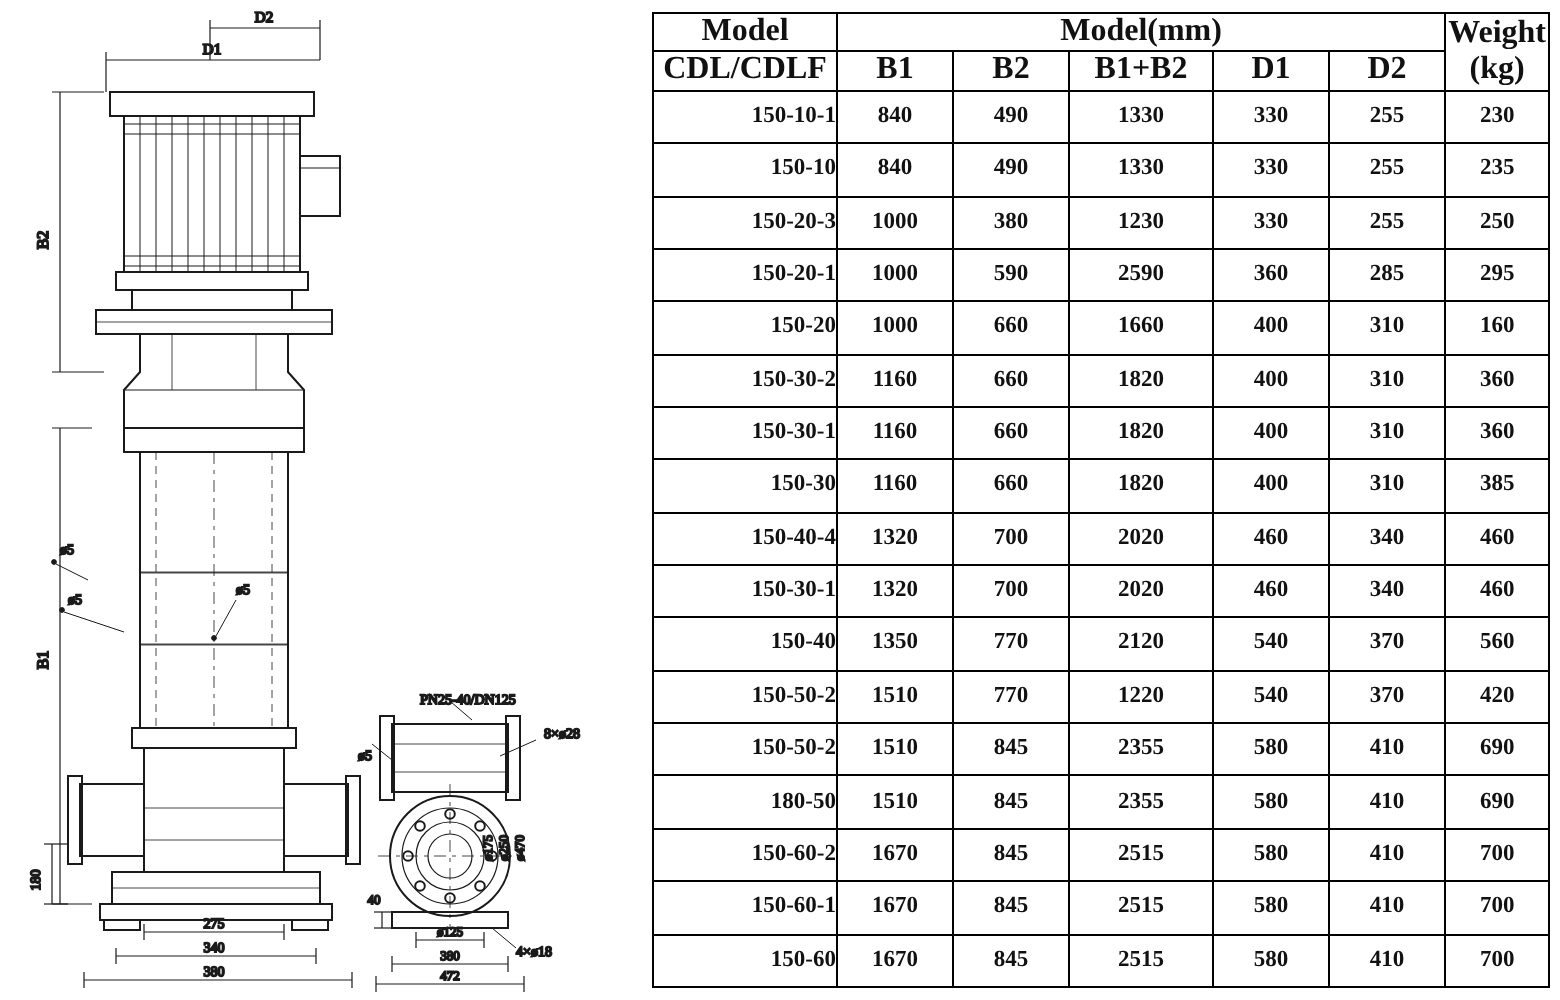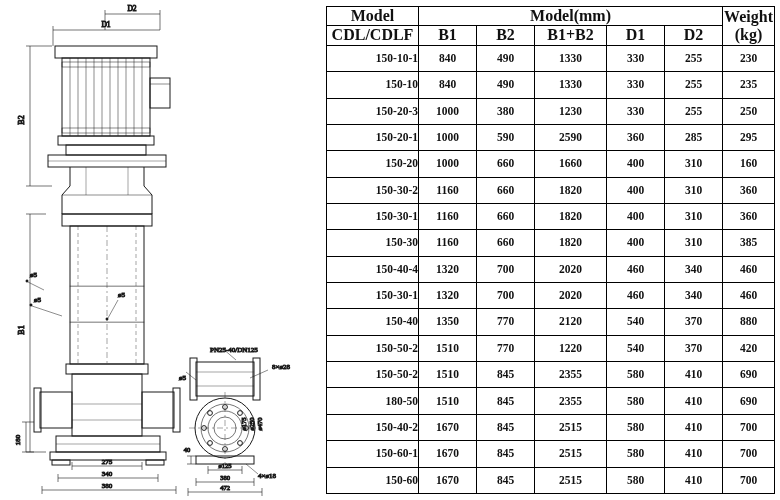--- a/index.html
+++ b/index.html
@@ -375,21 +375,21 @@
             <td>340</td>
             <td>460</td>
           </tr>
           <tr>
             <td class="model">150-40</td>
             <td>1350</td>
             <td>770</td>
             <td>2120</td>
             <td>540</td>
             <td>370</td>
-            <td>880</td>
+            <td>560</td>
           </tr>
           <tr>
             <td class="model">150-50-2</td>
             <td>1510</td>
             <td>770</td>
             <td>1220</td>
             <td>540</td>
             <td>370</td>
             <td>420</td>
           </tr>
@@ -405,21 +405,21 @@
           <tr>
             <td class="model">180-50</td>
             <td>1510</td>
             <td>845</td>
             <td>2355</td>
             <td>580</td>
             <td>410</td>
             <td>690</td>
           </tr>
           <tr>
-            <td class="model">150-40-2</td>
+            <td class="model">150-60-2</td>
             <td>1670</td>
             <td>845</td>
             <td>2515</td>
             <td>580</td>
             <td>410</td>
             <td>700</td>
           </tr>
           <tr>
             <td class="model">150-60-1</td>
             <td>1670</td>

